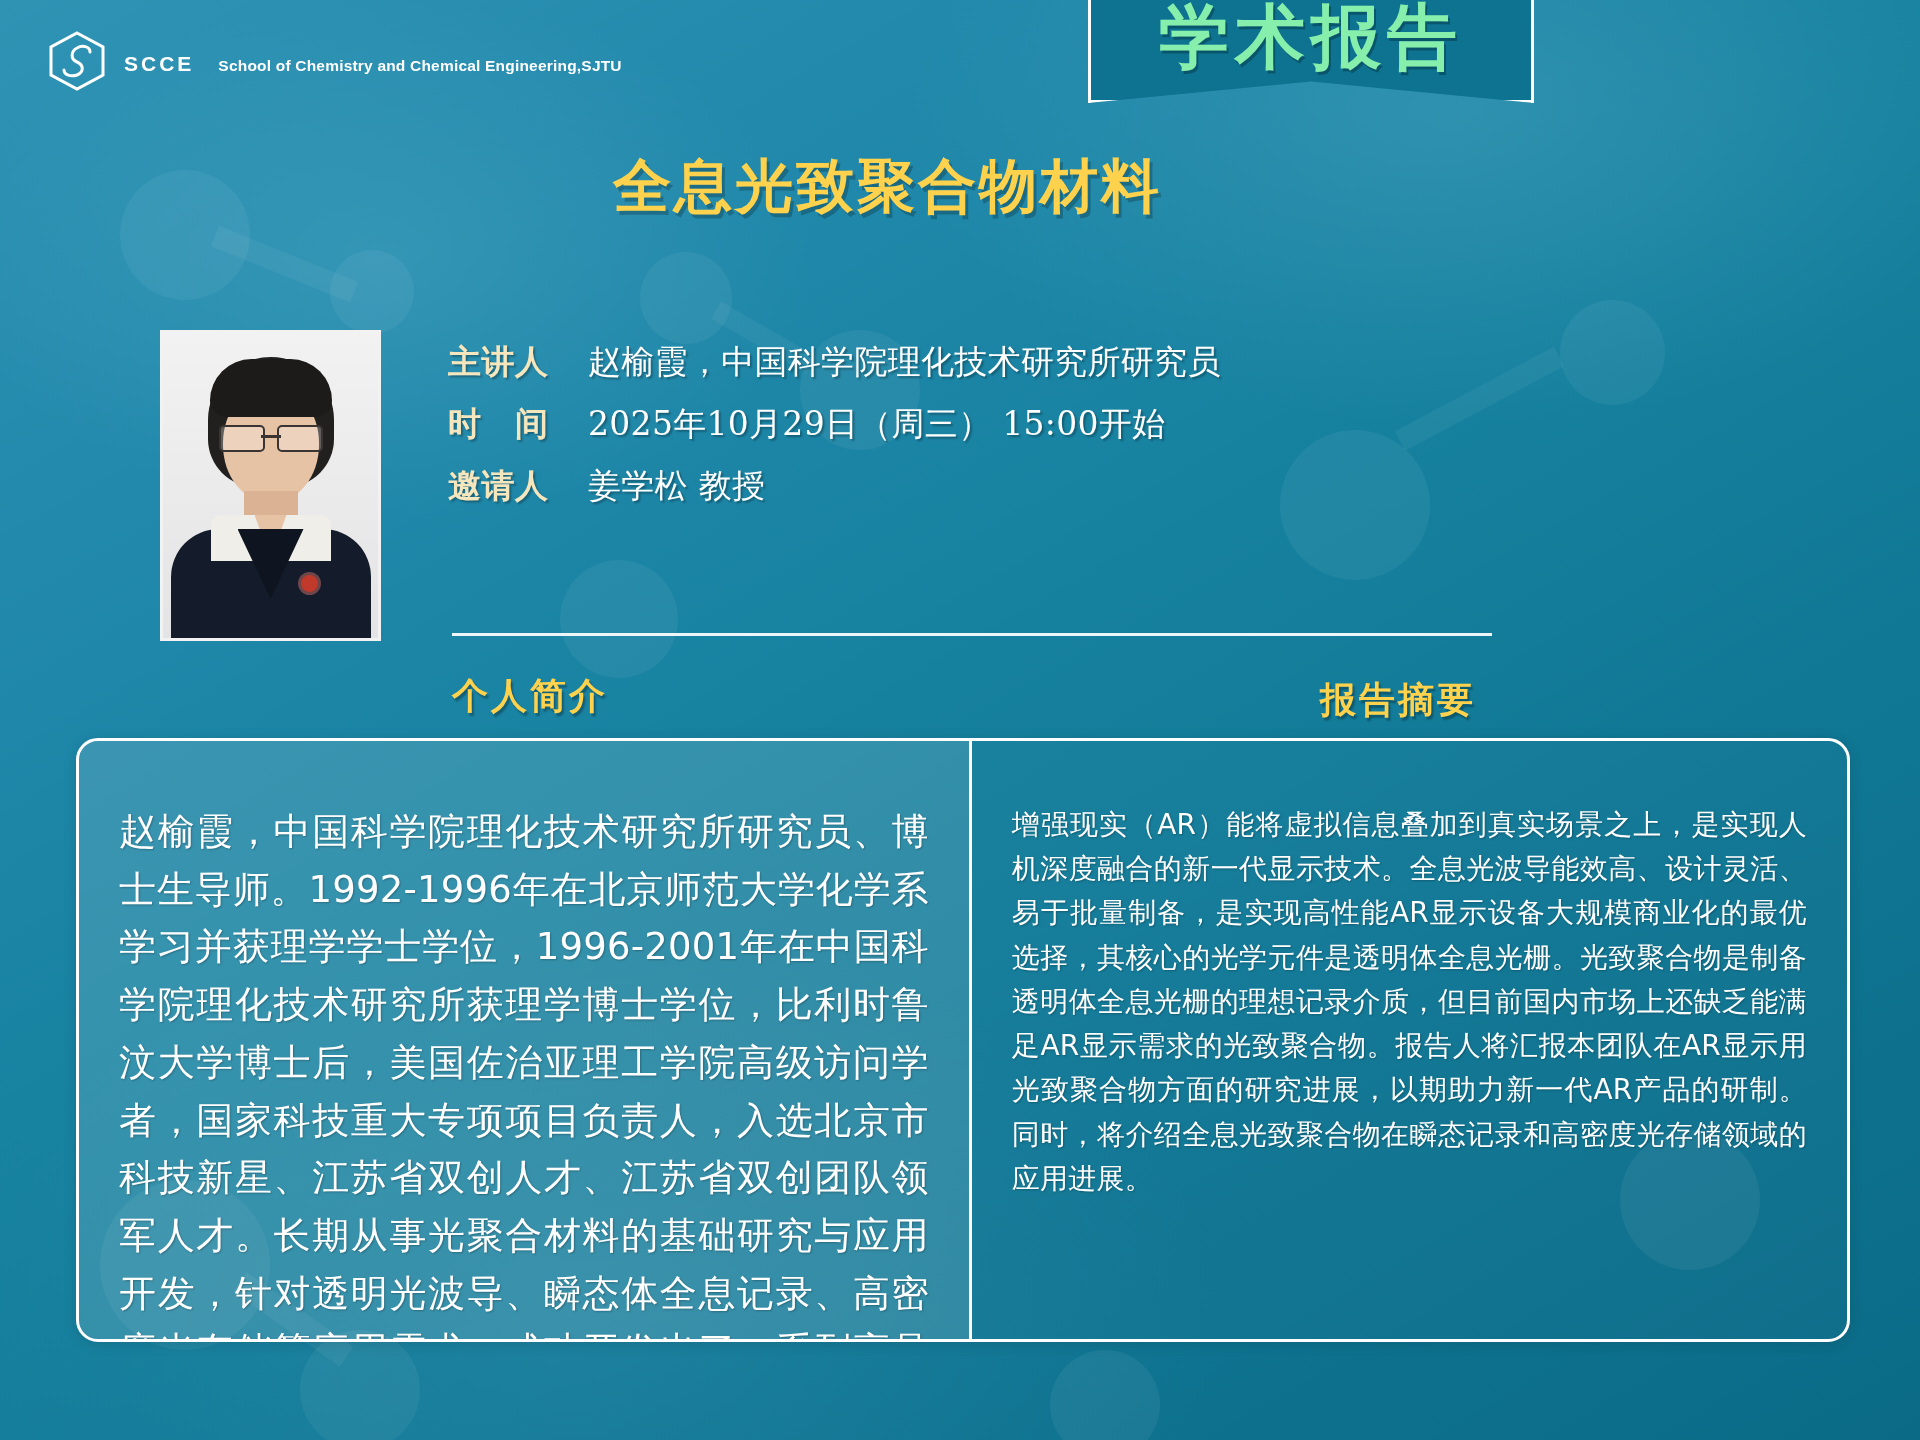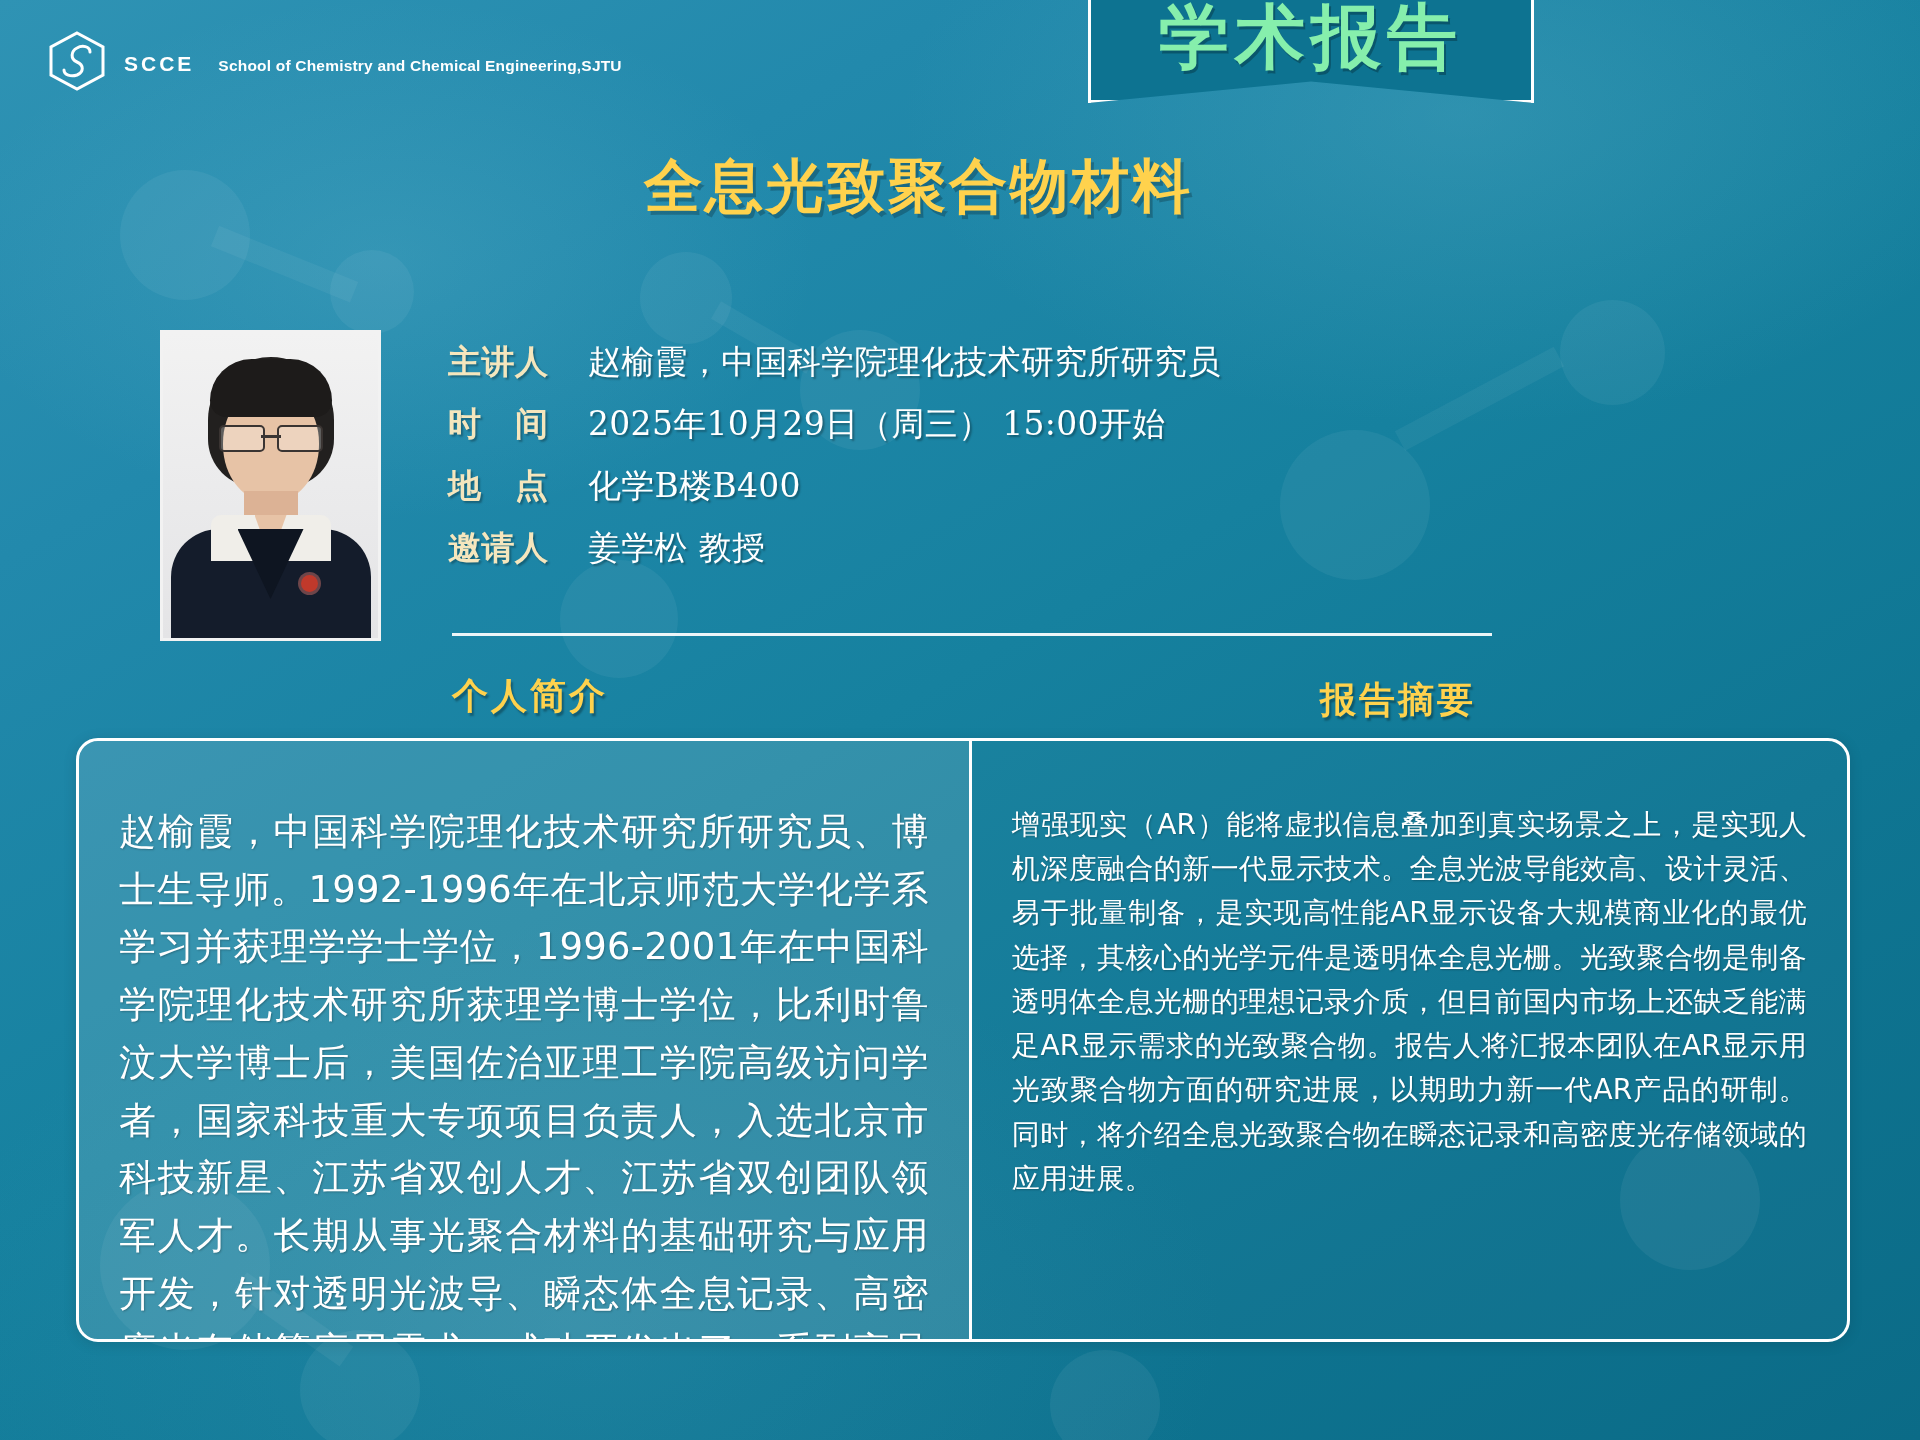--- a/index.html
+++ b/index.html
@@ -50,21 +50,20 @@
     text-shadow:2px 3px 0 rgba(0,0,0,.25);
   }
 
   
   .title{
     position:absolute;left:0;top:148px;width:1775px;text-align:center;
     font-family:"DejaVu Sans","Liberation Sans",sans-serif;
     font-size:58px;font-weight:700;letter-spacing:3px;
     color:#ffd24d;
     text-shadow:3px 4px 0 rgba(0,0,0,.22);
-    padding-left:31px;
   }
 
   
   .photo{
     position:absolute;left:160px;top:330px;width:215px;height:305px;
     background:#e9e9ea;border:3px solid #f2f2f2;overflow:hidden;
   }
   .ph-bg{position:absolute;inset:0;background:linear-gradient(180deg,#f2f2f2 0%,#e4e4e6 100%);}
   .ph-hair{position:absolute;left:50%;top:24px;width:126px;height:130px;margin-left:-63px;border-radius:63px 63px 48px 48px;background:#22201f;}
   .ph-face{position:absolute;left:50%;top:52px;width:96px;height:118px;margin-left:-48px;border-radius:48px/58px;background:#e7c3a6;}
@@ -185,24 +184,20 @@
   <div class="info">
     <div class="row">
       <span class="lbl">主讲人</span>
       <span class="val">赵榆霞，中国科学院理化技术研究所研究员</span>
     </div>
     <div class="row">
       <span class="lbl">时　间</span>
       <span class="val">2025年10月29日（周三） 15:00开始</span>
     </div>
     <div class="row">
-      <span class="lbl">地　点</span>
-      <span class="val">化学B楼B400</span>
-    </div>
-    <div class="row">
       <span class="lbl">邀请人</span>
       <span class="val">姜学松 教授</span>
     </div>
   </div>
 
   <div class="rule"></div>
 
   <div class="sechead bio">个人简介</div>
   <div class="sechead abs">报告摘要</div>
 

